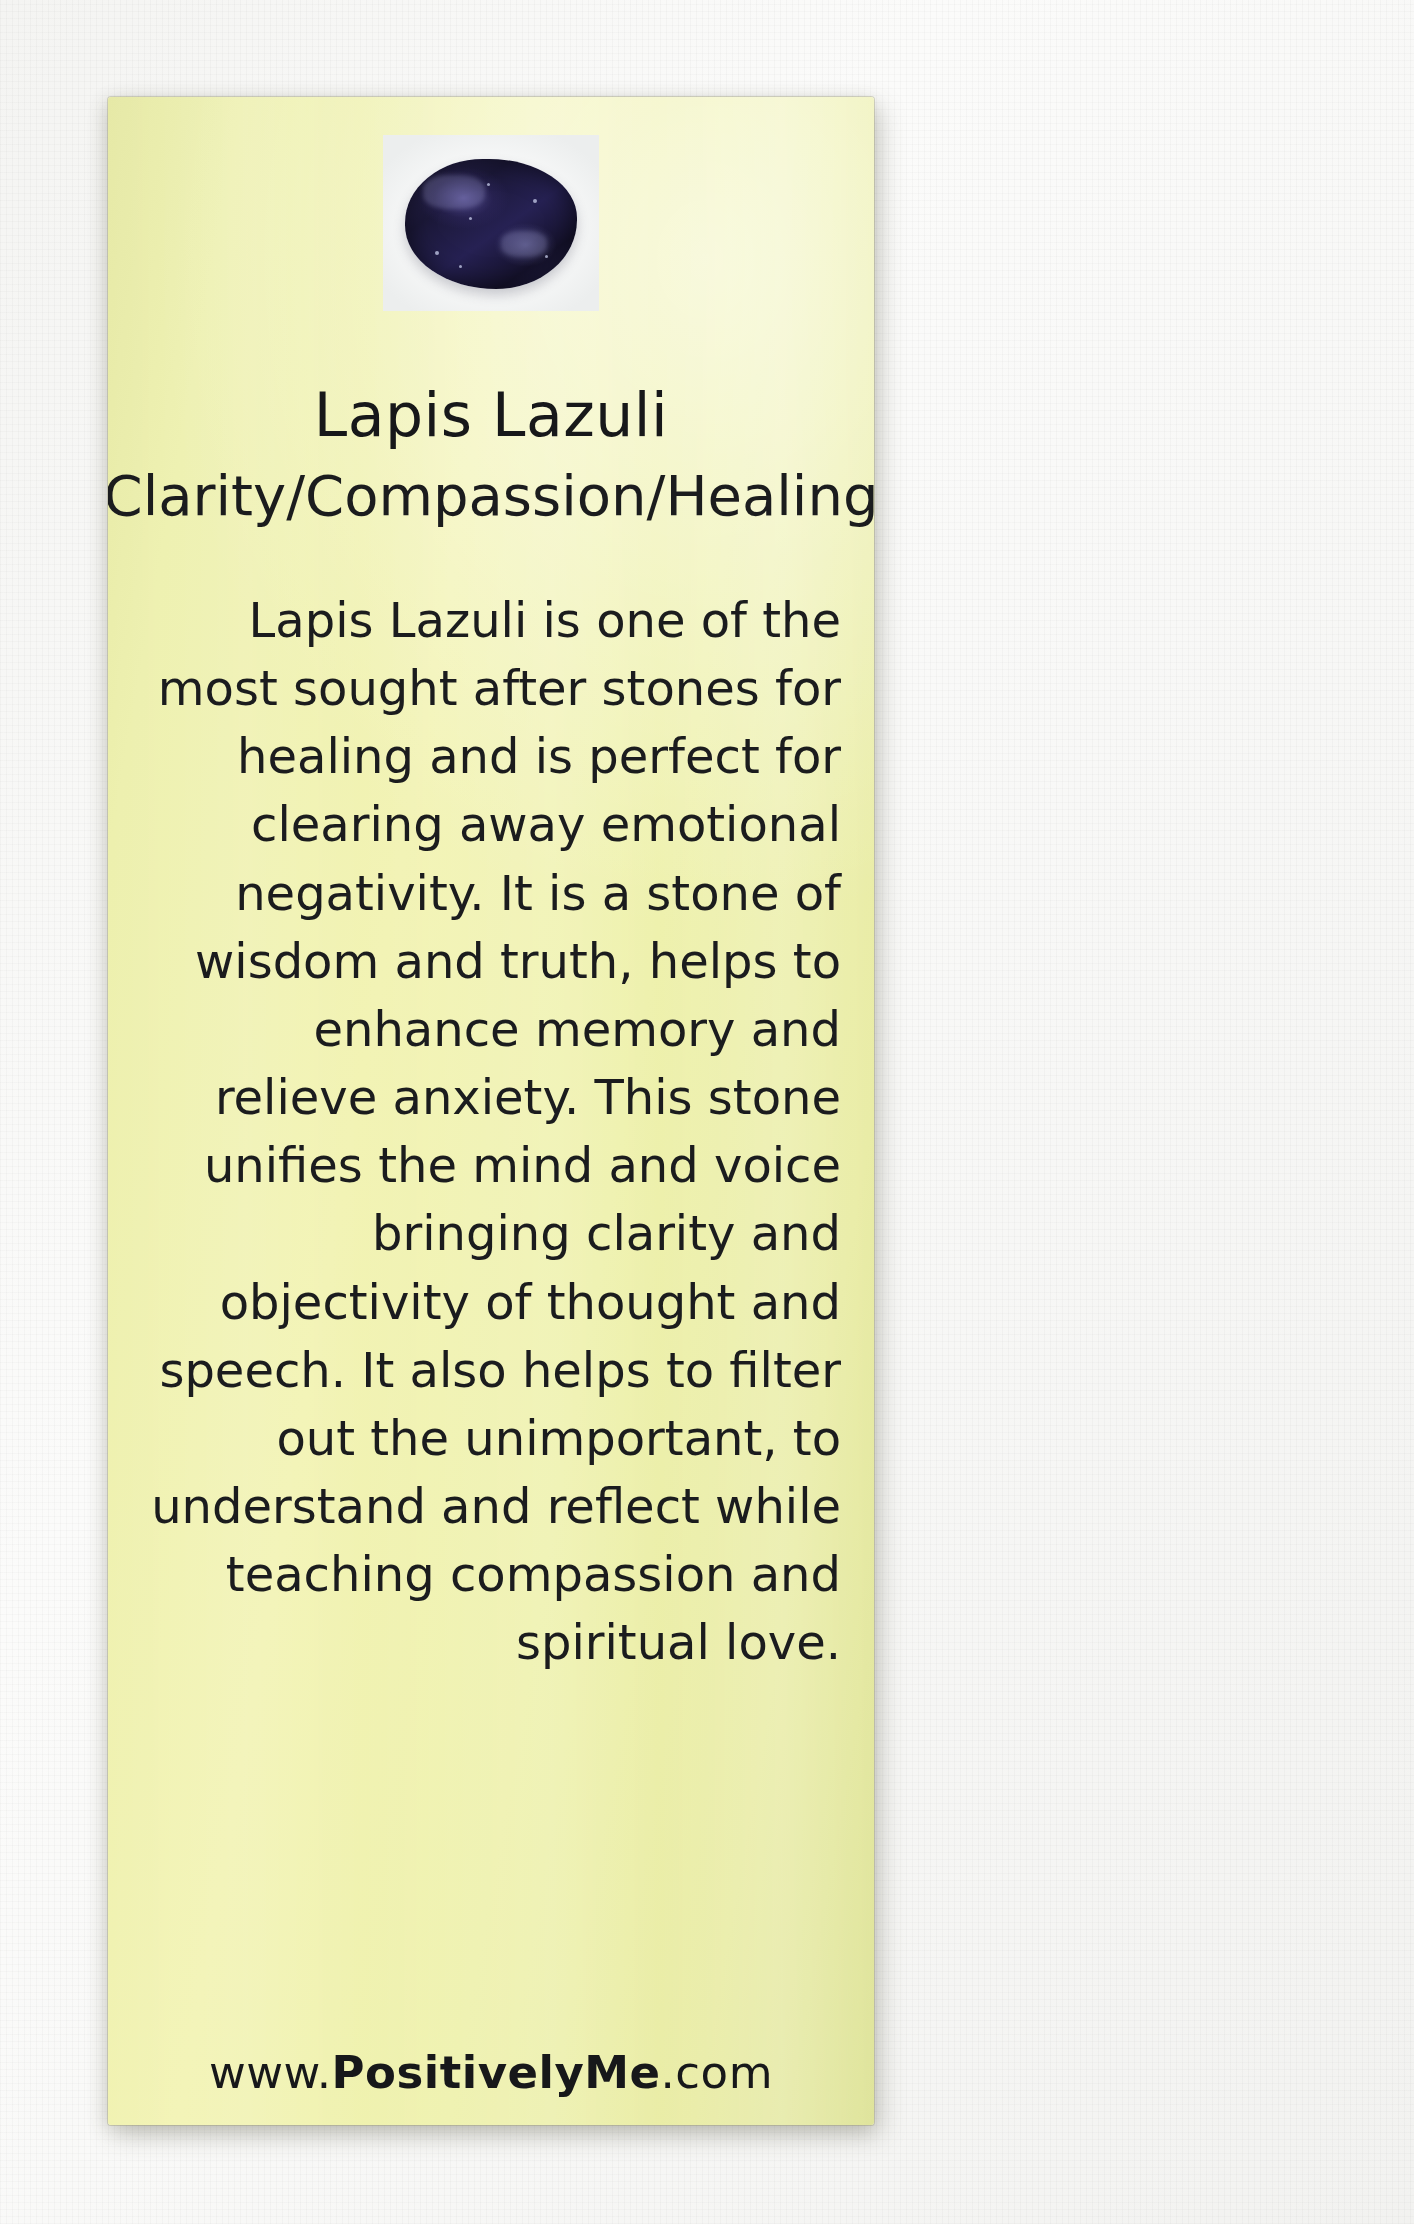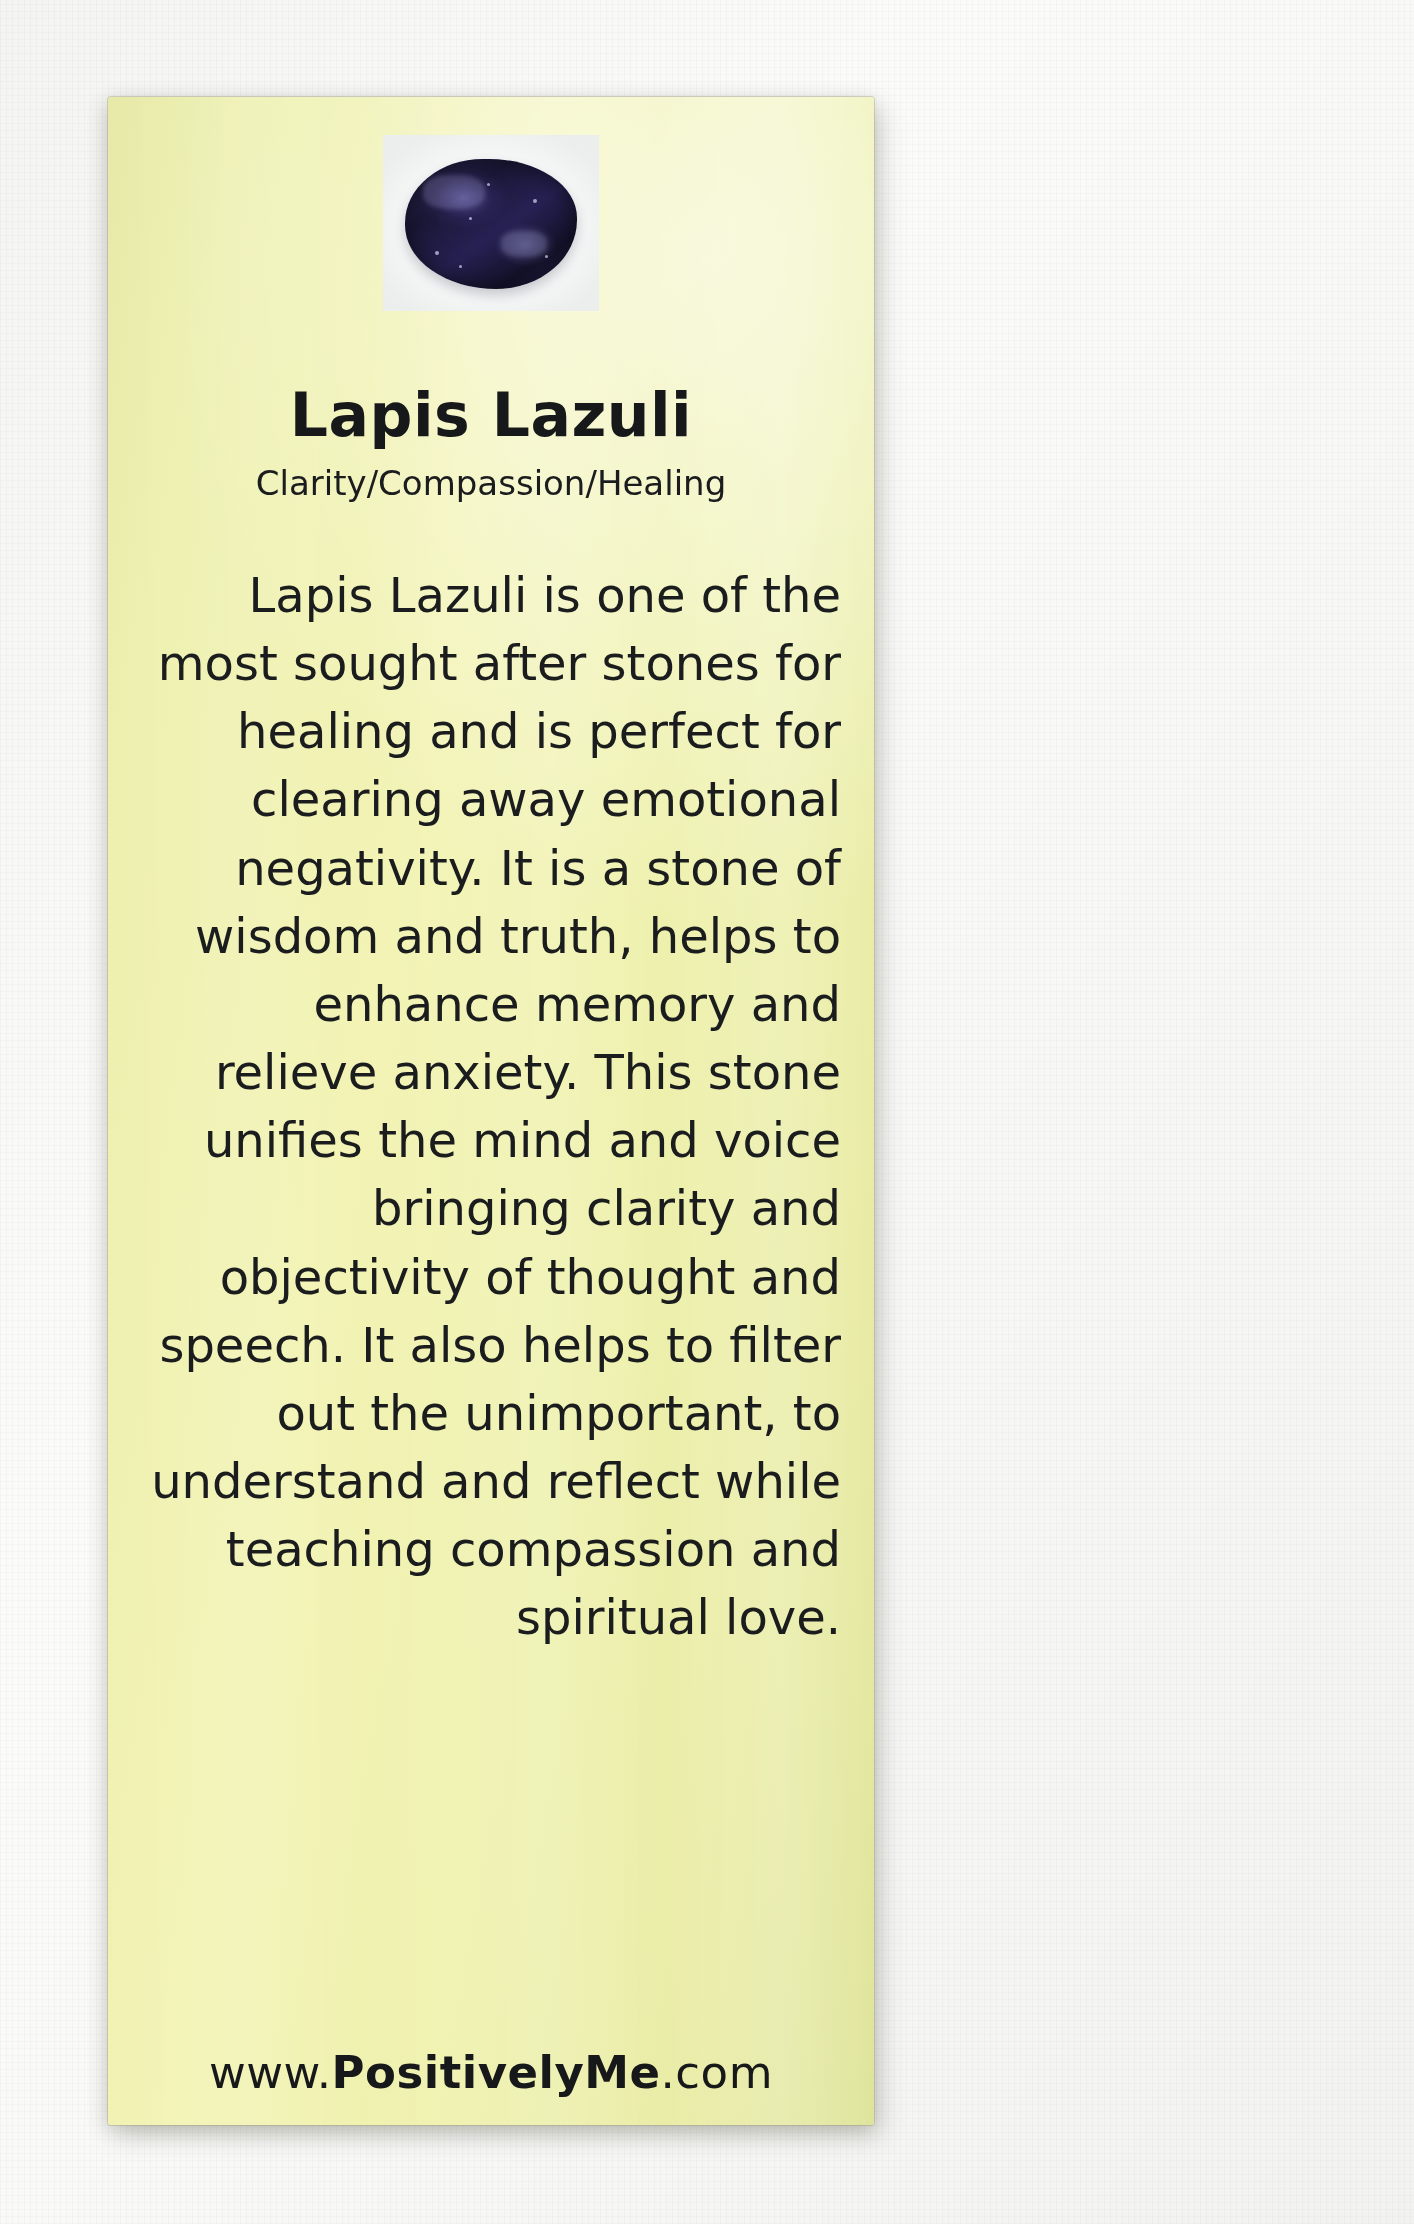--- a/index.html
+++ b/index.html
@@ -111,29 +111,29 @@
     background: rgba(180,180,230,0.22);
     border-radius: 40%;
     filter: blur(2px);
   }
 
   
   .title {
     margin-top: 74px;
     font-family: "DejaVu Sans", sans-serif;
     font-size: 60px;
-    font-weight: 700;
+    font-weight: 400;
     letter-spacing: 0.5px;
     color: #17181a;
     text-align: center;
     line-height: 1.0;
   }
   .subtitle {
     margin-top: 18px;
-    font-size: 34px;
+    font-size: 56px;
     color: #1b1c1e;
     text-align: center;
     letter-spacing: 0px;
   }
   .body-text {
     margin-top: 58px;
     width: 700px;
     font-size: 48px;
     line-height: 1.42;
     color: #1b1c1e;

